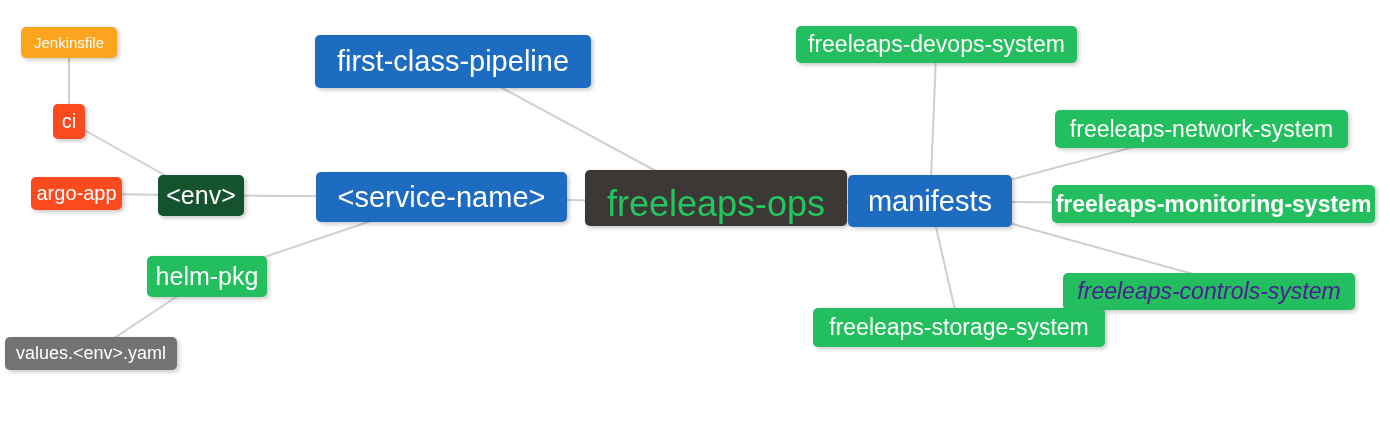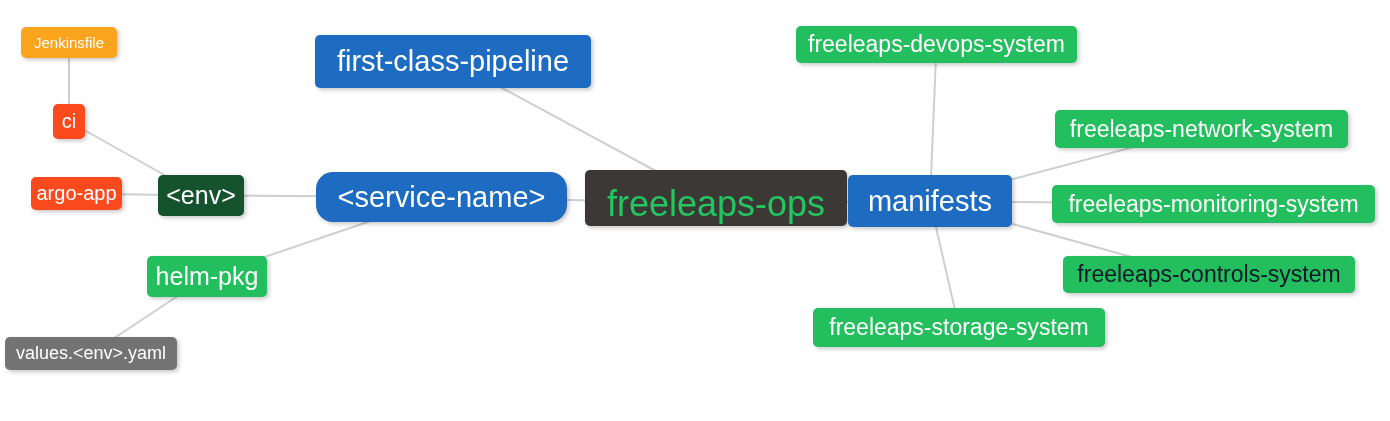--- a/index.html
+++ b/index.html
@@ -54,21 +54,21 @@
       <line x1="930" y1="201" x2="959" y2="327.5" stroke="#CFCFCF" stroke-width="2"></line>
     </svg>
 
 <div class="node" style="left: 21px; top: 27px; width: 96px; height: 31px; line-height: 31px; font-size: 15px; background: rgb(251, 164, 30); color: rgb(255, 255, 255);">Jenkinsfile</div>
     <div class="node" style="left: 53px; top: 104px; width: 32px; height: 35px; line-height: 35px; font-size: 20px; background: rgb(250, 74, 30); color: rgb(255, 255, 255);">ci</div>
     <div class="node" style="left: 31px; top: 177px; width: 91px; height: 33px; line-height: 33px; font-size: 20px; background: rgb(250, 74, 30); color: rgb(255, 255, 255);">argo-app</div>
     <div class="node" style="left: 158px; top: 175px; width: 86px; height: 41px; line-height: 41px; font-size: 25px; background: #14532d; color: rgb(255, 255, 255);">&lt;env&gt;</div>
     <div class="node" style="left: 147px; top: 256px; width: 120px; height: 41px; line-height: 41px; font-size: 25px; background: rgb(35, 190, 93); color: rgb(255, 255, 255);">helm-pkg</div>
     <div class="node" style="left: 5px; top: 337px; width: 172px; height: 33px; line-height: 33px; font-size: 18px; background: #737373; color: rgb(255, 255, 255);">values.&lt;env&gt;.yaml</div>
     <div class="node" style="left: 315px; top: 35px; width: 276px; height: 53px; line-height: 53px; font-size: 29px; background: rgb(29, 108, 193); color: rgb(255, 255, 255);">first-class-pipeline</div>
-    <div class="node" style="left: 316px; top: 172px; width: 251px; height: 50px; line-height: 50px; font-size: 29px; background: rgb(29, 108, 193); color: rgb(255, 255, 255); border-radius: 17px;">&lt;service-name&gt;</div>
+    <div class="node" style="left: 316px; top: 172px; width: 251px; height: 50px; line-height: 50px; font-size: 29px; background: rgb(29, 108, 193); color: rgb(255, 255, 255);">&lt;service-name&gt;</div>
     <div class="node" style="left: 585px; top: 170px; width: 262px; height: 56px; line-height: 67px; font-size: 36px; background: rgb(59, 56, 54); color: #22c55e;">freeleaps-ops</div>
     <div class="node" style="left: 848px; top: 175px; width: 164px; height: 52px; line-height: 52px; font-size: 29px; background: rgb(29, 108, 193); color: rgb(255, 255, 255);">manifests</div>
     <div class="node" style="left: 796px; top: 26px; width: 281px; height: 37px; line-height: 37px; font-size: 23px; background: rgb(35, 190, 93); color: rgb(255, 255, 255);">freeleaps-devops-system</div>
     <div class="node" style="left: 1055px; top: 110px; width: 293px; height: 38px; line-height: 38px; font-size: 23px; background: rgb(35, 190, 93); color: rgb(255, 255, 255);">freeleaps-network-system</div>
-    <div class="node" style="left: 1052px; top: 185px; width: 323px; height: 38px; line-height: 38px; font-size: 23px; background: rgb(35, 190, 93); color: rgb(255, 255, 255);">freeleaps-monitoring-system</div>
-    <div class="node" style="left: 1063px; top: 256px; width: 292px; height: 37px; line-height: 37px; font-size: 23px; background: rgb(35, 190, 93); color: #0f172a;">freeleaps-controls-system</div>
+    <div class="node" style="left: 1052px; top: 185px; width: 323px; height: 38px; line-height: 38px; font-size: 23px; background: rgb(35, 190, 93); color: rgb(255, 255, 255); font-weight: bold;">freeleaps-monitoring-system</div>
+    <div class="node" style="left: 1063px; top: 273px; width: 292px; height: 37px; line-height: 37px; font-size: 23px; background: rgb(35, 190, 93); color: #4c1d95; font-style: italic;">freeleaps-controls-system</div>
     <div class="node" style="left: 813px; top: 308px; width: 292px; height: 39px; line-height: 39px; font-size: 23px; background: rgb(35, 190, 93); color: rgb(255, 255, 255);">freeleaps-storage-system</div>
   </div>
 
 </body></html>

